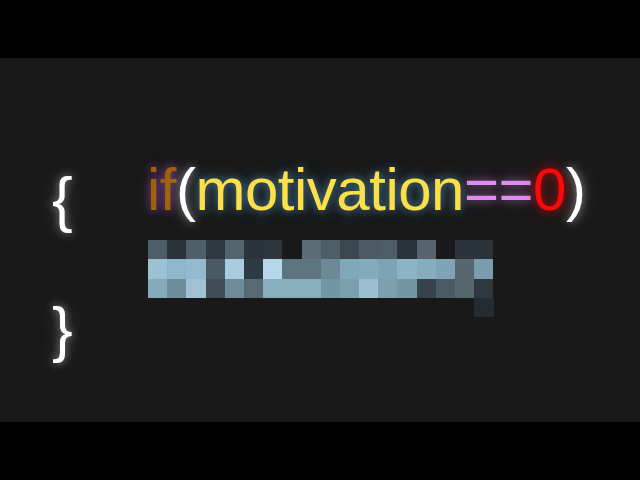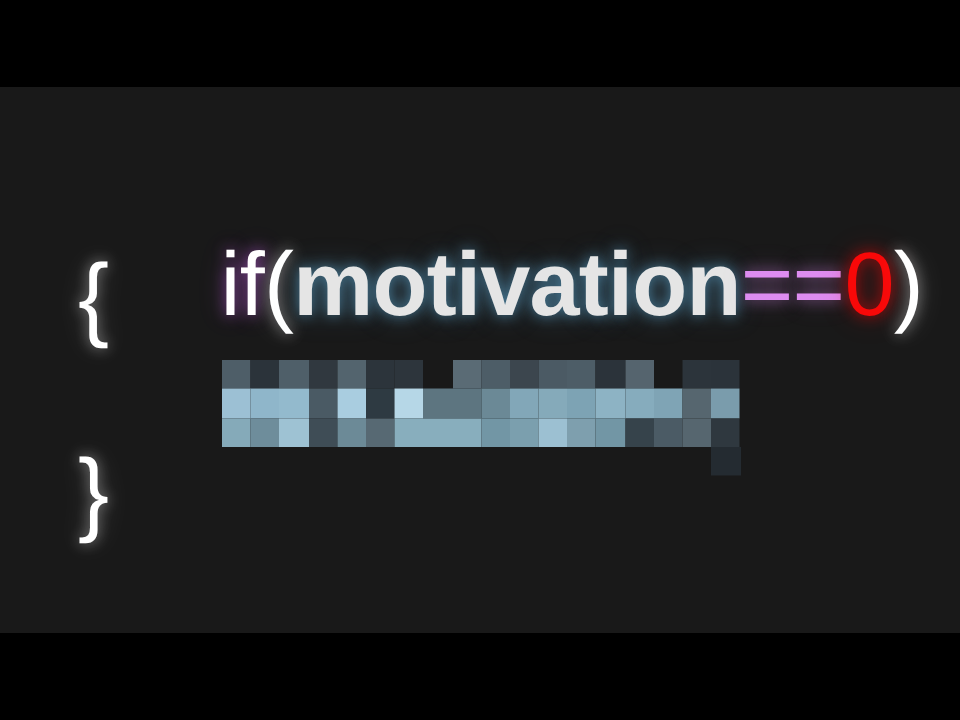--- a/index.html
+++ b/index.html
@@ -58,31 +58,30 @@
     top: 36px;
     font-size: 60px;
     line-height: 64px;
   }
 
   .tok {
     display: inline;
   }
 
   .tok-keyword {
-    color: #ffffff;
+    color: #a16207;
     text-shadow: 0 0 9px rgba(204, 99, 238, 0.55), 0 0 18px rgba(204, 99, 238, 0.28);
   }
   .tok-paren {
     color: #ffffff;
     text-shadow: 0 0 9px rgba(255, 255, 255, 0.5), 0 0 20px rgba(255, 255, 255, 0.22);
   }
   .tok-var {
-    color: #e5e5e5;
+    color: #fde047;
     text-shadow: 0 0 9px rgba(109, 197, 245, 0.55), 0 0 20px rgba(109, 197, 245, 0.25);
-    font-weight: bold;
   }
   .tok-op {
     color: #dd8cf0;
     text-shadow: 0 0 9px rgba(221, 140, 240, 0.5), 0 0 18px rgba(221, 140, 240, 0.25);
   }
   .tok-num {
     color: #f80808;
     text-shadow: 0 0 9px rgba(248, 8, 8, 0.65), 0 0 20px rgba(248, 8, 8, 0.3);
   }
 

